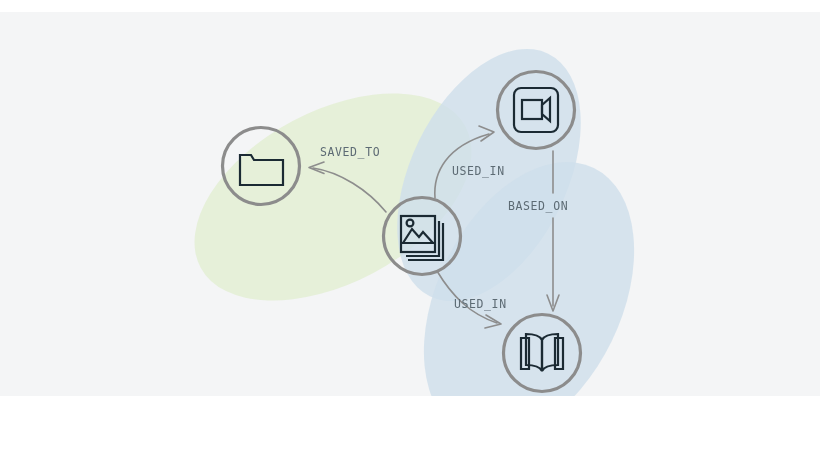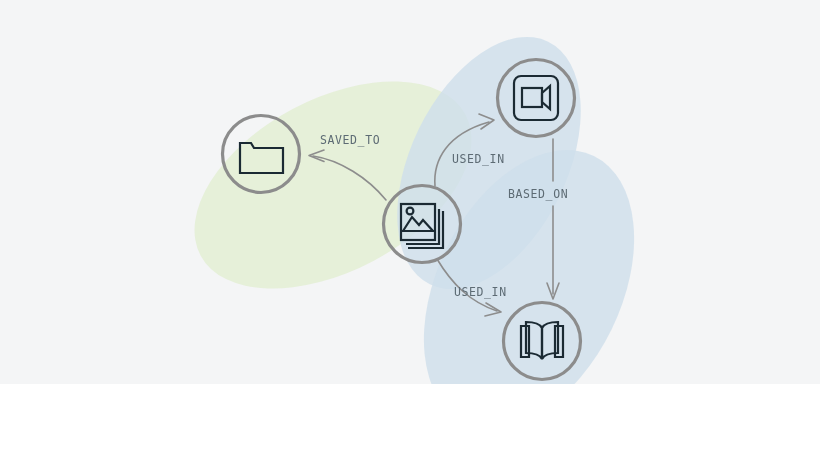--- a/index.html
+++ b/index.html
@@ -7,20 +7,21 @@
     padding: 0;
     background: #ffffff;
   }
   #canvas {
     position: relative;
     width: 820px;
     height: 384px;
     background: #f4f5f6;
     overflow: hidden;
     font-family: "DejaVu Sans Mono", "Liberation Mono", monospace;
+    margin-top: 12px;
   }
   #graph-svg {
     position: absolute;
     left: 0;
     top: 0;
     width: 820px;
     height: 452px;
     display: block;
   }
   .cluster-ellipse { stroke: none; }

